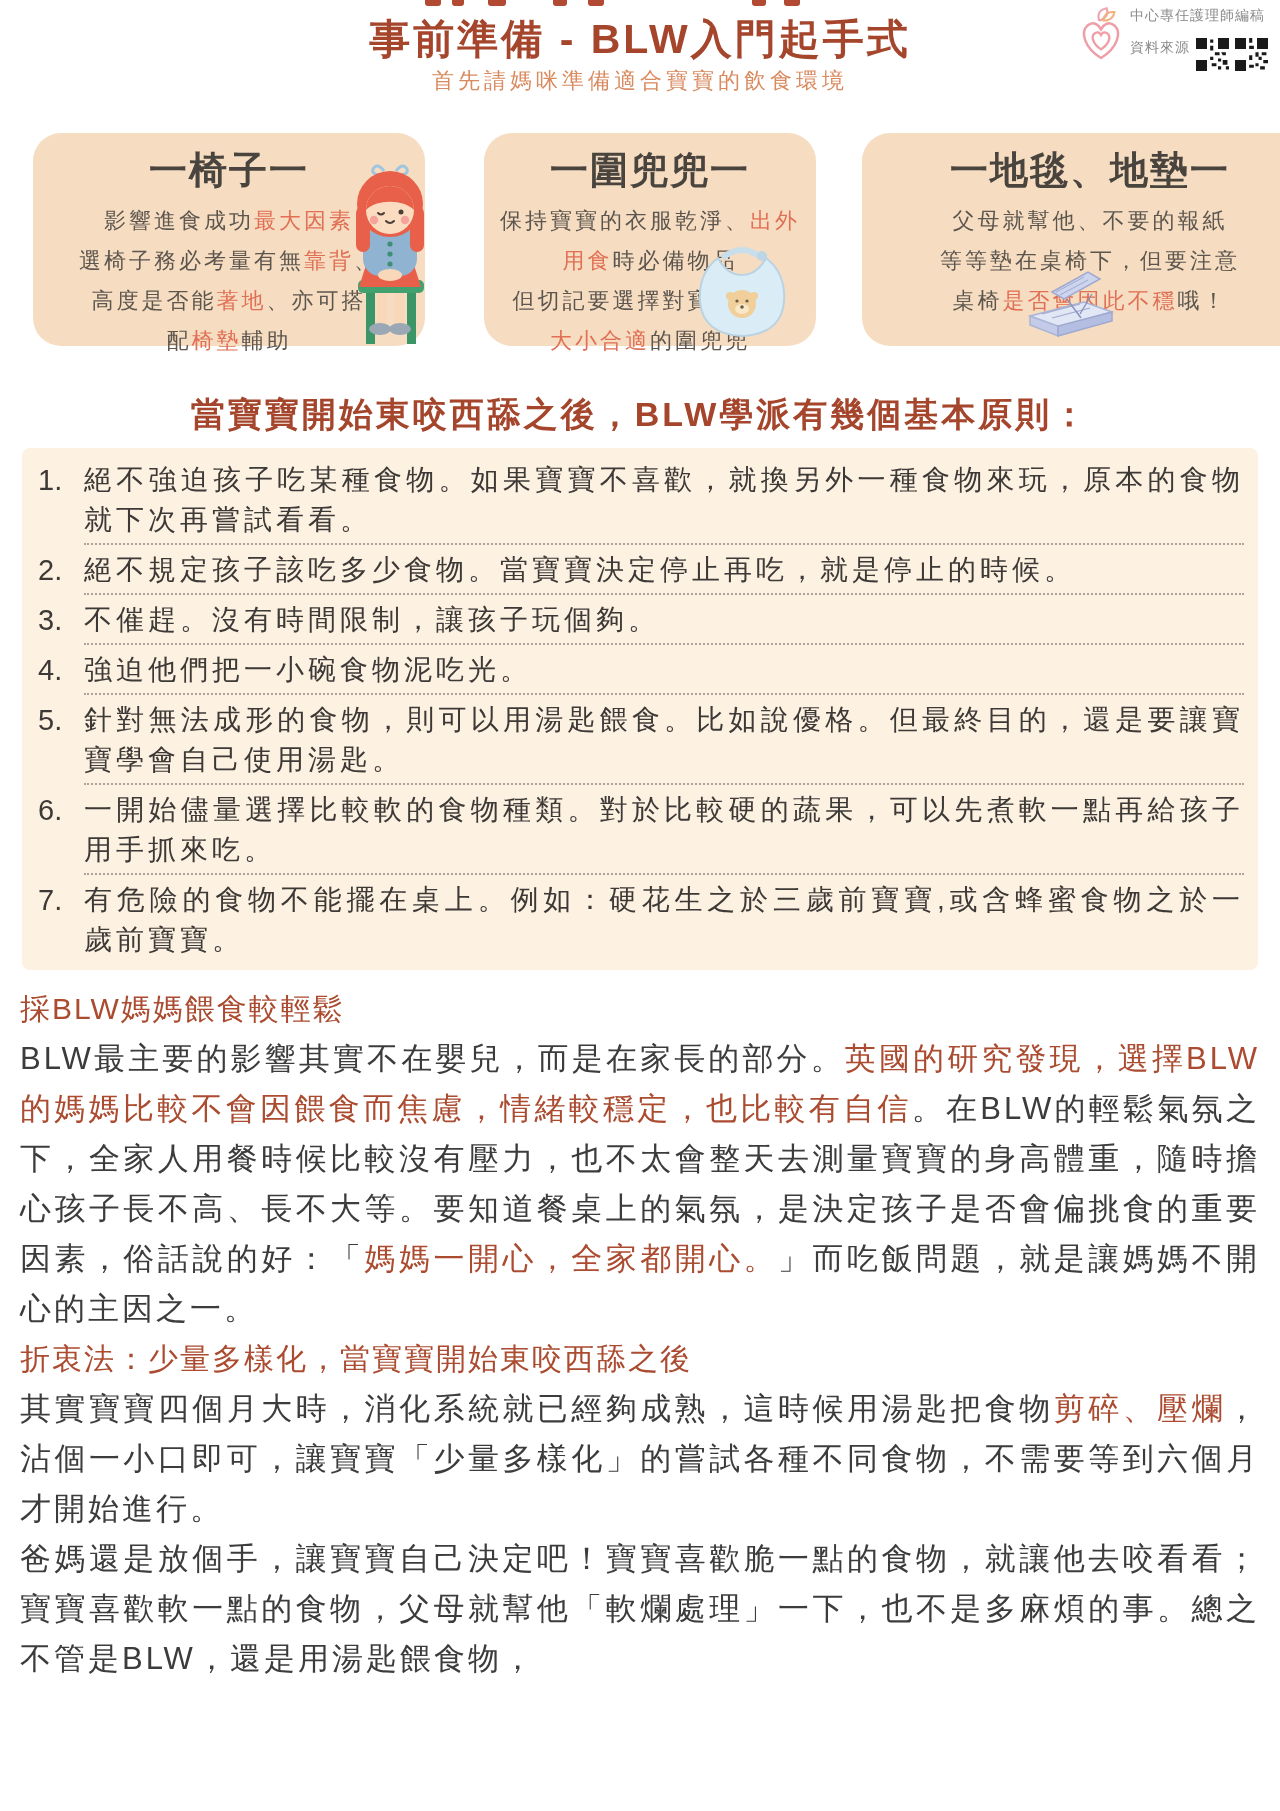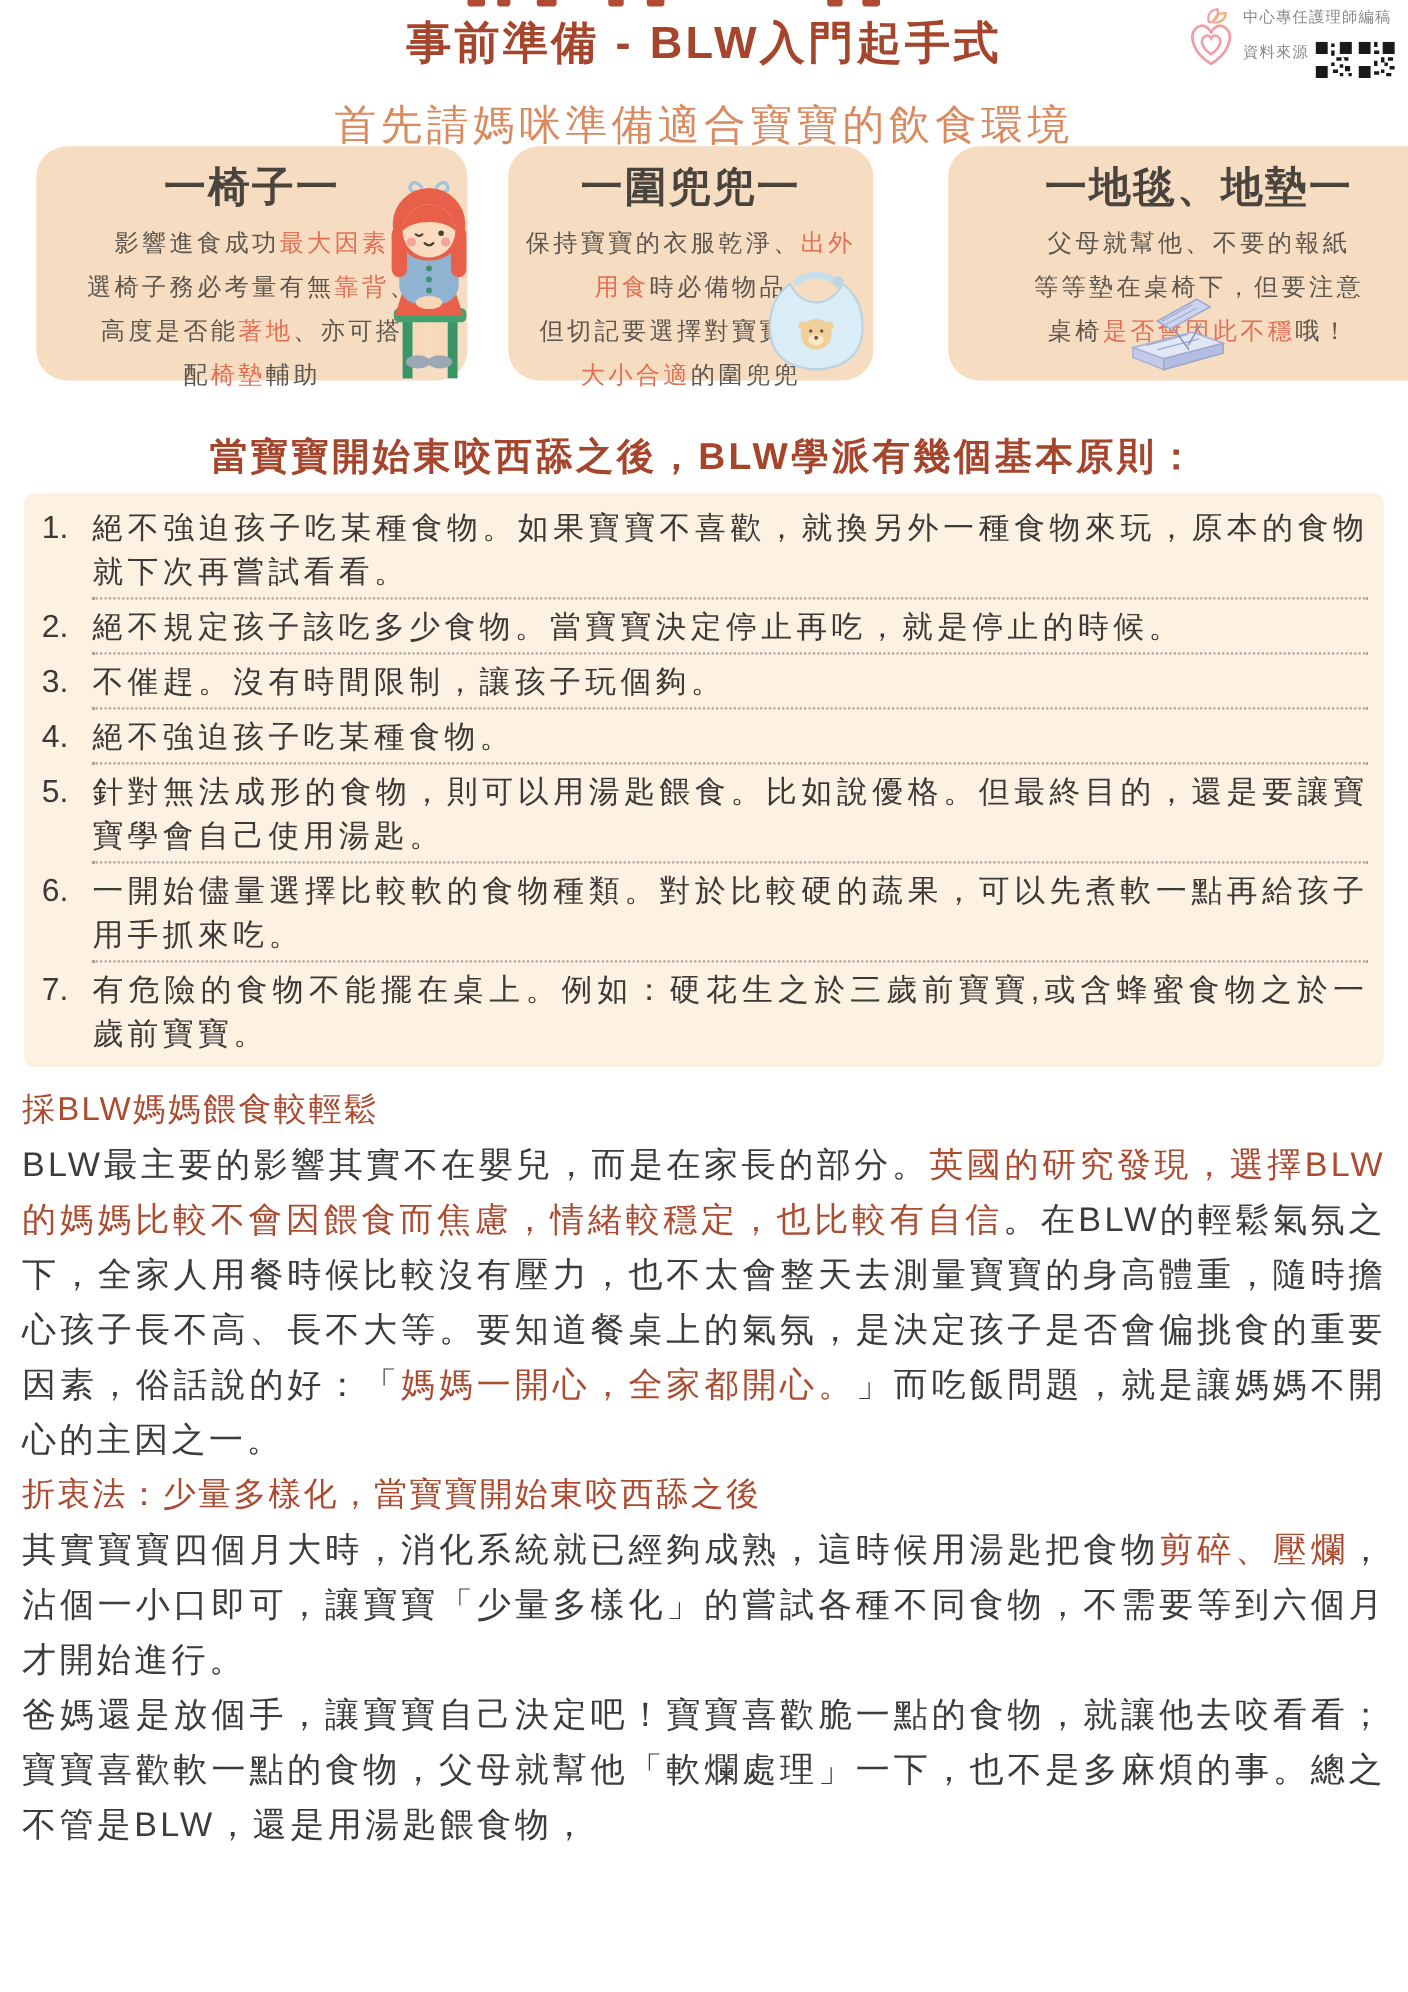--- a/index.html
+++ b/index.html
@@ -10,35 +10,35 @@
   }
   
   .header-area { position:relative; height:448px; }
   .top-frags { position:absolute; top:0; left:0; width:100%; height:8px; }
   .top-frags i { position:absolute; top:0; height:6px; border-radius:0 0 3px 3px; background:#b24a33; }
   .page-title {
     position:absolute; top:12px; left:0; width:100%; text-align:center;
     font-size:41px; font-weight:bold; color:#a4452c; letter-spacing:3px;
   }
   .page-subtitle {
-    position:absolute; top:88px; left:0; width:100%; text-align:center;
-    font-size:38px; color:#d98a5f; letter-spacing:4px;
+    position:absolute; top:66px; left:0; width:100%; text-align:center;
+    font-size:22px; color:#d98a5f; letter-spacing:4px;
   }
   .credit { position:absolute; top:6px; right:12px; display:flex; gap:7px; align-items:flex-start; }
   .credit-col { display:flex; flex-direction:column; gap:14px; }
   .credit-line { font-size:14px; color:#8a8a8a; letter-spacing:1px; line-height:18px; }
   .credit-row2 { display:flex; gap:6px; }
   .qr { width:33px; height:33px; display:block; }
   
   .prep-box {
     position:absolute; top:133px; height:213px; background:#f6ddc2;
     border-radius:28px; padding:12px 6px 8px; text-align:center; z-index:1;
   }
   #prep-box-0 { left:33px;  width:392px; }
-  #prep-box-1 { left:462px; width:332px;font-family:Liberation Serif, serif; }
+  #prep-box-1 { left:484px; width:332px;font-family:Liberation Serif, serif; }
   #prep-box-2 { left:862px; width:456px; }
   .box-title { font-size:38px; font-weight:bold; color:#4a443f; letter-spacing:2px; margin-bottom:5px; }
   .box-text  { font-size:22px; color:#5d564e; letter-spacing:3px; line-height:40px; }
   .seg-n  { }
   .seg-hl { color:#e06f55; }
   .illu { position:absolute; z-index:2; }
   #girl-illu { left:330px; top:162px; width:120px; height:190px; }
   #bib-illu  { left:686px; top:240px; width:112px; height:100px; }
   #news-illu { left:1022px; top:248px; width:100px; height:96px; }
   .section-heading {
@@ -184,21 +184,21 @@
       <span class="p-text">絕不規定孩子該吃多少食物。當寶寶決定停止再吃，就是停止的時候。</span>
     </div>
     <div class="p-sep"></div>
     <div class="p-item">
       <span class="p-num">3.</span>
       <span class="p-text">不催趕。沒有時間限制，讓孩子玩個夠。</span>
     </div>
     <div class="p-sep"></div>
     <div class="p-item">
       <span class="p-num">4.</span>
-      <span class="p-text">絕不強迫孩子吃某種食物。</span>
+      <span class="p-text">強迫他們把一小碗食物泥吃光。</span>
     </div>
     <div class="p-sep"></div>
     <div class="p-item">
       <span class="p-num">5.</span>
       <span class="p-text">針對無法成形的食物，則可以用湯匙餵食。比如說優格。但最終目的，還是要讓寶寶學會自己使用湯匙。</span>
     </div>
     <div class="p-sep"></div>
     <div class="p-item">
       <span class="p-num">6.</span>
       <span class="p-text">一開始儘量選擇比較軟的食物種類。對於比較硬的蔬果，可以先煮軟一點再給孩子用手抓來吃。</span>

